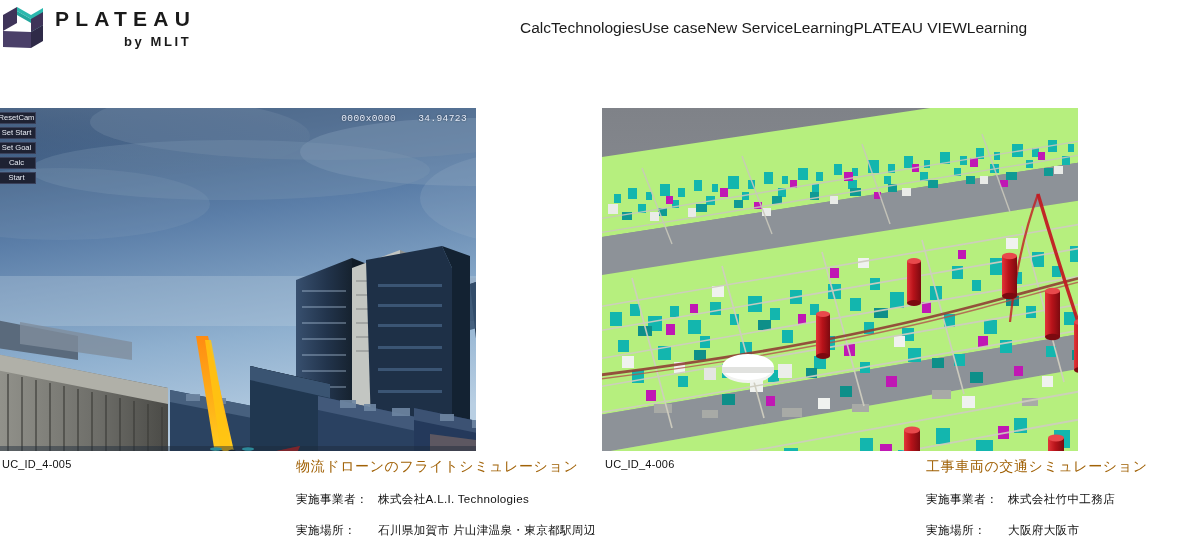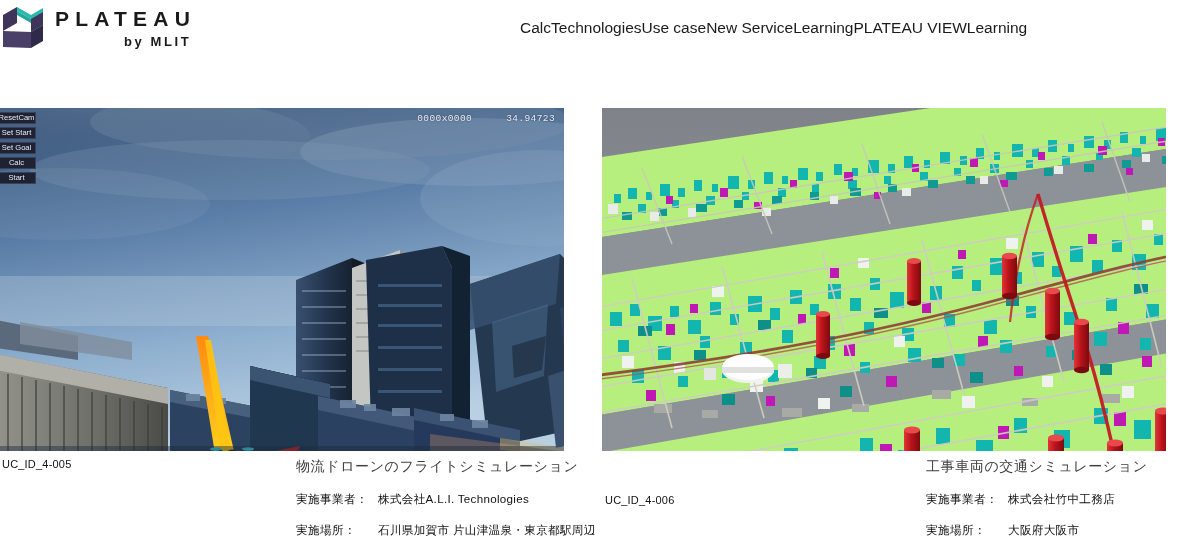--- a/index.html
+++ b/index.html
@@ -42,59 +42,59 @@
   .nav-gap-5 { margin-left: 61px; }
   .nav-gap-6 { margin-left: 52px; }
 
   
   .cards {
     position: absolute; top: 108px; left: 0;
     width: 1200px; display: flex; gap: 6px;
   }
   .card { width: 596px; position: relative; }
   .thumb {
-    position: relative; width: 564px; height: 343px;
+    position: relative; width: 476px; height: 343px;
     overflow: hidden; display: block;
     cursor: pointer;
   }
   .thumb svg { display: block; width: 596px; height: 343px; }
 
   
   .sim-ui {
     position: absolute; left: -3px; top: 4px;
     display: flex; flex-direction: column; gap: 3px;
   }
   .sim-btn {
     width: 39px; height: 12px;
     background: #1e2233; border: 1px solid #39405a;
     color: #e9edf5; font-size: 7.6px; line-height: 10px;
     text-align: center; font-family: "Liberation Sans", sans-serif;
     cursor: pointer; white-space: nowrap; overflow: hidden;
   }
   .sim-readout {
     position: absolute; top: 5px; right: 9px;
-    display: flex; gap: 34px;
+    display: flex; gap: 22px;
     font-family: "Liberation Mono", monospace;
     font-size: 9.5px; color: #e7eefc; letter-spacing: .4px;
     text-shadow: 0 0 2px rgba(0,0,0,.55);
   }
 
   
   .caption { position: relative; margin-top: 7px; height: 88px; }
   .uc-id {
     position: absolute; left: 2px; top: 0;
     font-size: 11px; color: #111; letter-spacing: .2px;
   }
   .cap-body { position: absolute; left: 296px; top: 0; }
-  .cap-title { font-size: 14px; color: #404040; letter-spacing: .6px; }
+  .cap-title { font-size: 14px; color: #a16207; letter-spacing: .6px; }
   .meta-row { display: flex; margin-top: 16px; font-size: 11.6px; color: #111; }
   .meta-label { width: 82px; letter-spacing: .4px; }
   .meta-value { letter-spacing: .3px; }
   .card.right .cap-body { left: 300px; margin-left: 24px; }
-  .card.right .uc-id { left: 3px; margin-top: 36px; }
+  .card.right .uc-id { left: 3px; }
 </style>
 </head>
 <body>
 
 <div class="header">
 
   <div class="brand">
     <svg class="logo-mark" viewBox="0 0 42 46">
       <polygon points="1,10 15,2 15,18 1,26" fill="#3f3459"></polygon>
       <polygon points="15,2 29,10 29,14 15,6" fill="#2bb9ae"></polygon>

